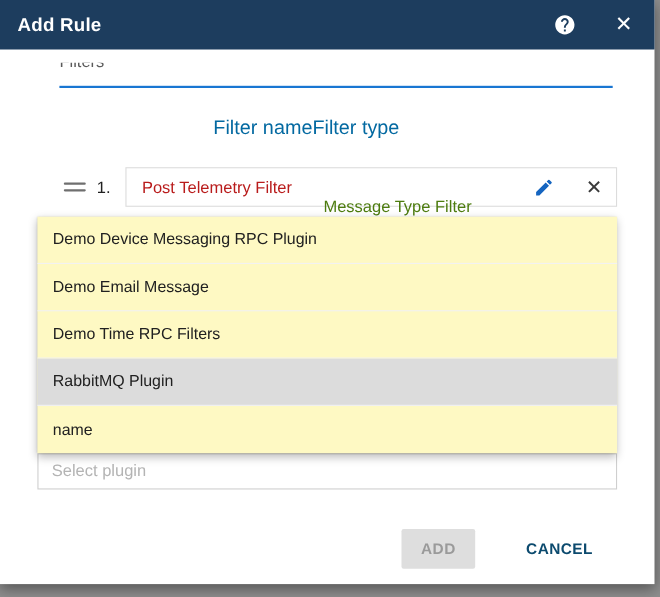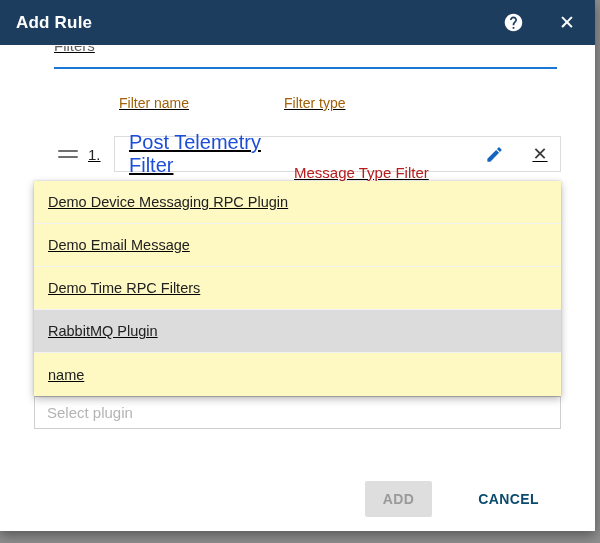--- a/index.html
+++ b/index.html
@@ -28,53 +28,53 @@
   .spacer { flex:1; }
   .icon-btn {
     background:none; border:none; cursor:pointer;
     display:flex; align-items:center; justify-content:center;
     width:28px; height:28px; padding:0;
   }
   .icon-btn.help { margin-right: 26px; }
   .close-x { color:#fff; font-size:19px; line-height:1; font-weight:400; }
 
   
-  .content { position: relative; flex:1; padding: 1px 34px; text-decoration: underline; }
+  .content { position: relative; flex:1; padding: 12px 34px; }
 
   .filters-clip {
     height: 13px; overflow: hidden; margin: 0 0 8px 20px;
   }
   .filters-clip span {
     display:block; margin-top:-9px; font-size:15px; color:#5a5a5a;
   }
   .filters-underline {
     height: 2px; background: #1976d2; margin-left: 20px; margin-right: 4px;
   }
 
   .col-headers {
     display:flex; margin: 26px 0 0 85px;
-    font-size: 14px; color: #a16207;
+    font-size: 18px; color: #0369a1; text-align: right;
   }
   .col-headers .col-name { width: 165px; }
 
   .rule-row {
     display:flex; align-items:center;
     margin: 25px 0 0 24px;
   }
   .drag-handle { width:20px; margin-right:10px; display:flex; flex-direction:column; gap:4px; cursor:grab; }
   .drag-handle i { display:block; height:2px; background:#6f6f6f; border-radius:1px; }
   .row-index { width:26px; font-size:15px; color:#212121; }
   .row-box {
     flex:1; height:36px;
     border:1px solid #dcdcdc; background:#fff;
     display:flex; align-items:center;
     padding: 0 6px 0 14px;
   }
-  .row-box .fname { width:165px; font-size:20px; color:#1d4ed8; }
-  .row-box .ftype { flex:1; font-size:15px; color:#b91c1c;margin-top:36px; }
+  .row-box .fname { width:165px; font-size:15px; color:#b91c1c; }
+  .row-box .ftype { flex:1; font-size:15px; color:#4d7c0f;margin-top:36px; }
   .row-box .edit-btn { margin-right: 18px; }
   .row-x { color:#3a3a3a; font-size:18px; line-height:1; }
 
   .dropdown {
     margin-top: 9px;
     background:#fef9c3;
     box-shadow: 0 3px 8px rgba(0,0,0,.28), 0 0 2px rgba(0,0,0,.18);
     position: relative; z-index: 2;
   }
   .option {

